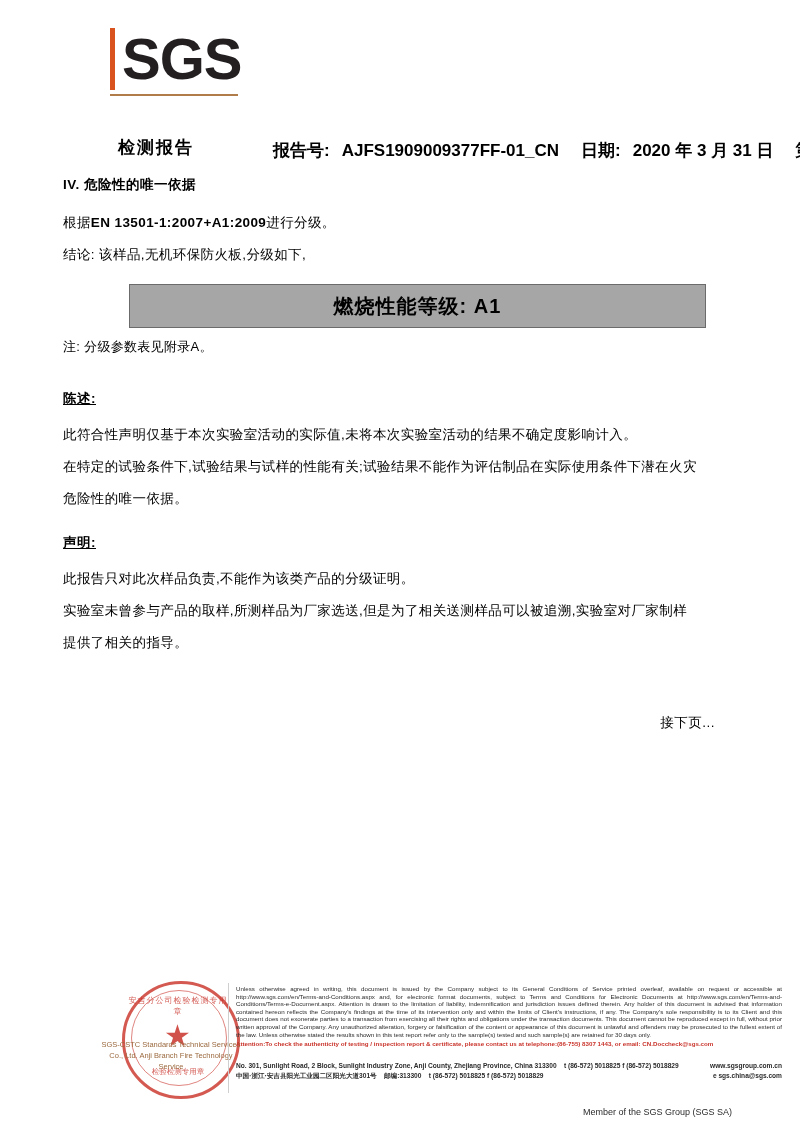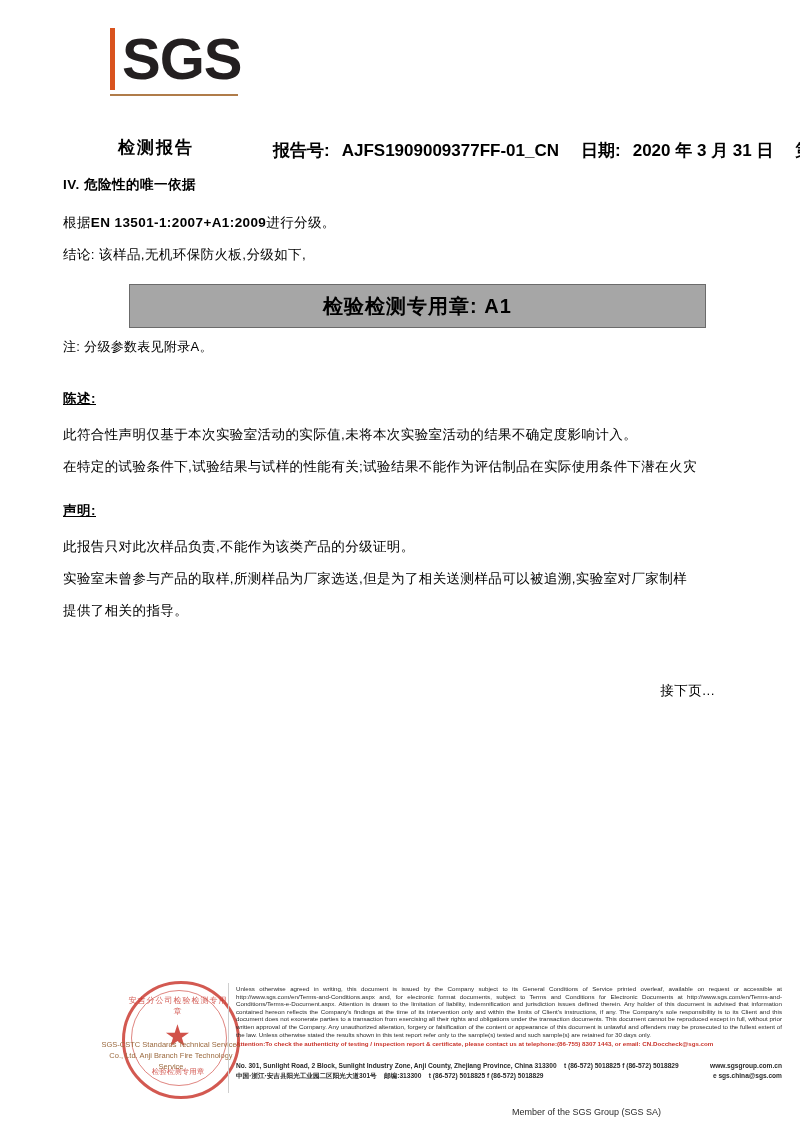--- a/index.html
+++ b/index.html
@@ -246,21 +246,21 @@
     line-height: 10px;
     color: #2b2b2b;
     font-weight: bold;
   }
   .addr .right { float: right; font-weight: bold; }
   .addr-line { clear: both; }
   .member {
     position: absolute;
     left: 0;
     top: 132px;
-    width: 661px;
+    width: 732px;
     text-align: right;
     font-size: 9px;
     color: #2b2b2b;
   }
 </style>
 </head>
 <body>
 
 <div class="page">
 
@@ -281,28 +281,29 @@
 
     <div class="sec-head">IV. 危险性的唯一依据</div>
 
     <p class="para">
       <span>根据</span><span class="bold">EN 13501-1:2007+A1:2009</span><span>进行分级。</span>
     </p>
 
     <p class="para">结论: 该样品,无机环保防火板,分级如下,</p>
 
     <div class="class-box">
-      <span class="class-box-text">检验检测专用章: A1</span>
+      <span class="class-box-text">燃烧性能等级: A1</span>
     </div>
 
     <p class="note">注: 分级参数表见附录A。</p>
 
     <div class="block-head">陈述:</div>
     <p class="para">此符合性声明仅基于本次实验室活动的实际值,未将本次实验室活动的结果不确定度影响计入。</p>
     <p class="para">在特定的试验条件下,试验结果与试样的性能有关;试验结果不能作为评估制品在实际使用条件下潜在火灾</p>
+    <p class="para">危险性的唯一依据。</p>
 
     <div class="block-head tight">声明:</div>
     <p class="para">此报告只对此次样品负责,不能作为该类产品的分级证明。</p>
     <p class="para">实验室未曾参与产品的取样,所测样品为厂家选送,但是为了相关送测样品可以被追溯,实验室对厂家制样</p>
     <p class="para">提供了相关的指导。</p>
 
     <div class="continue">接下页...</div>
   </div>
 
   <div class="footer">

